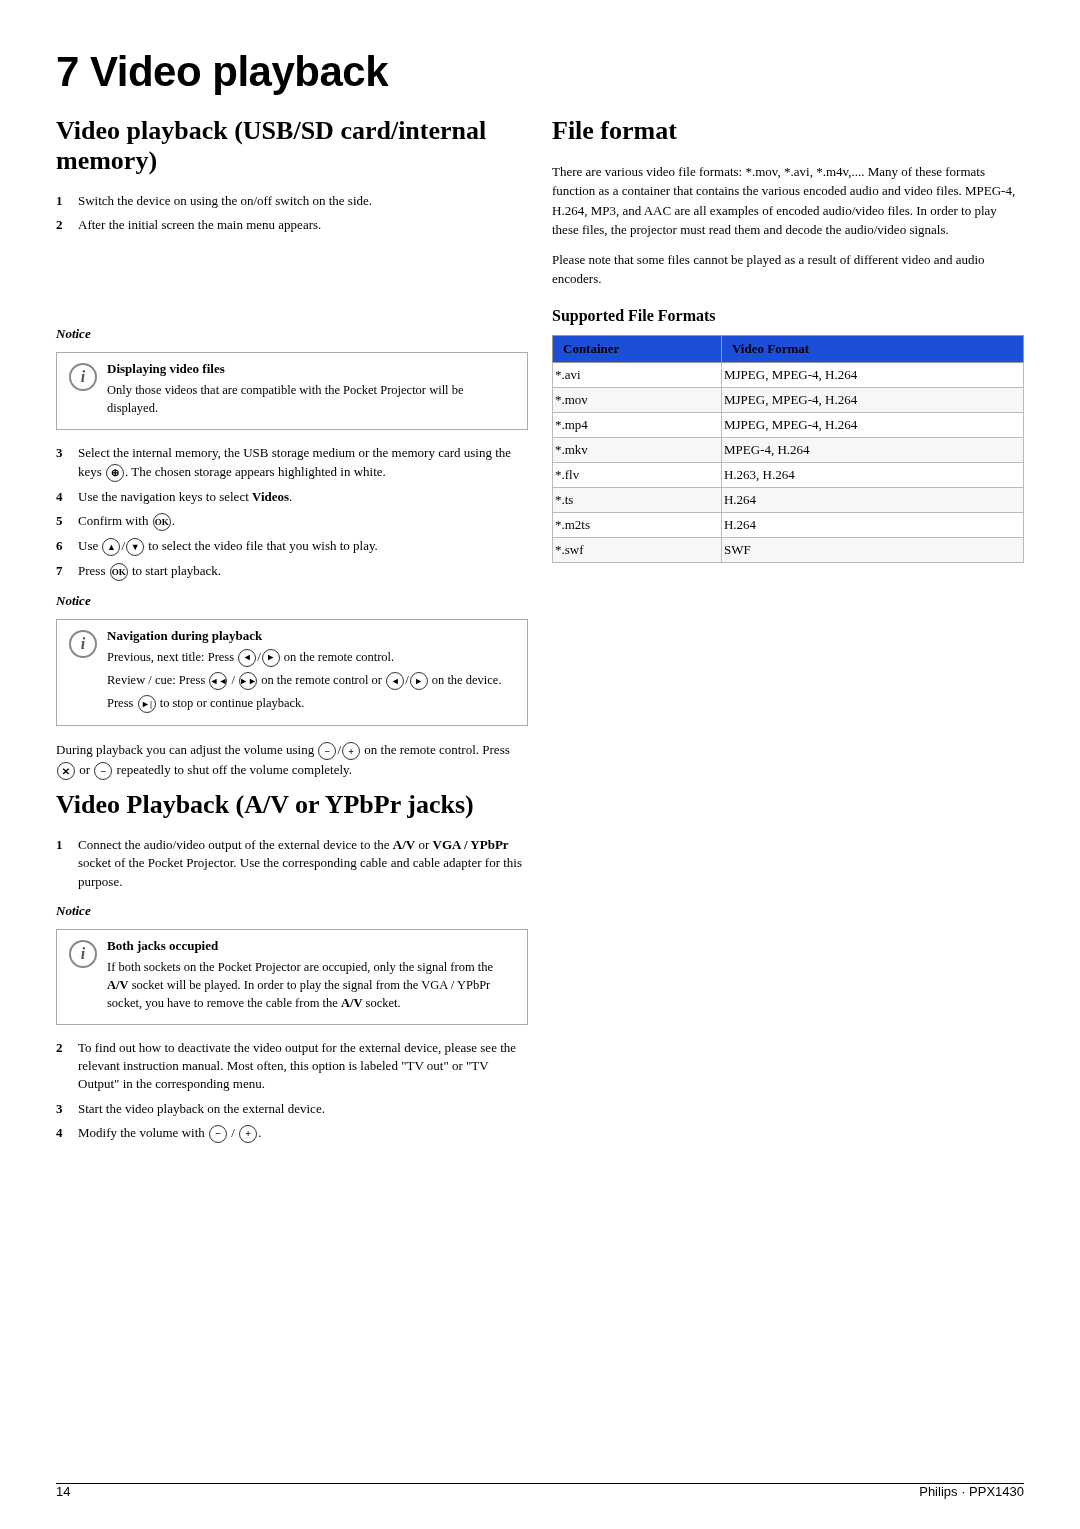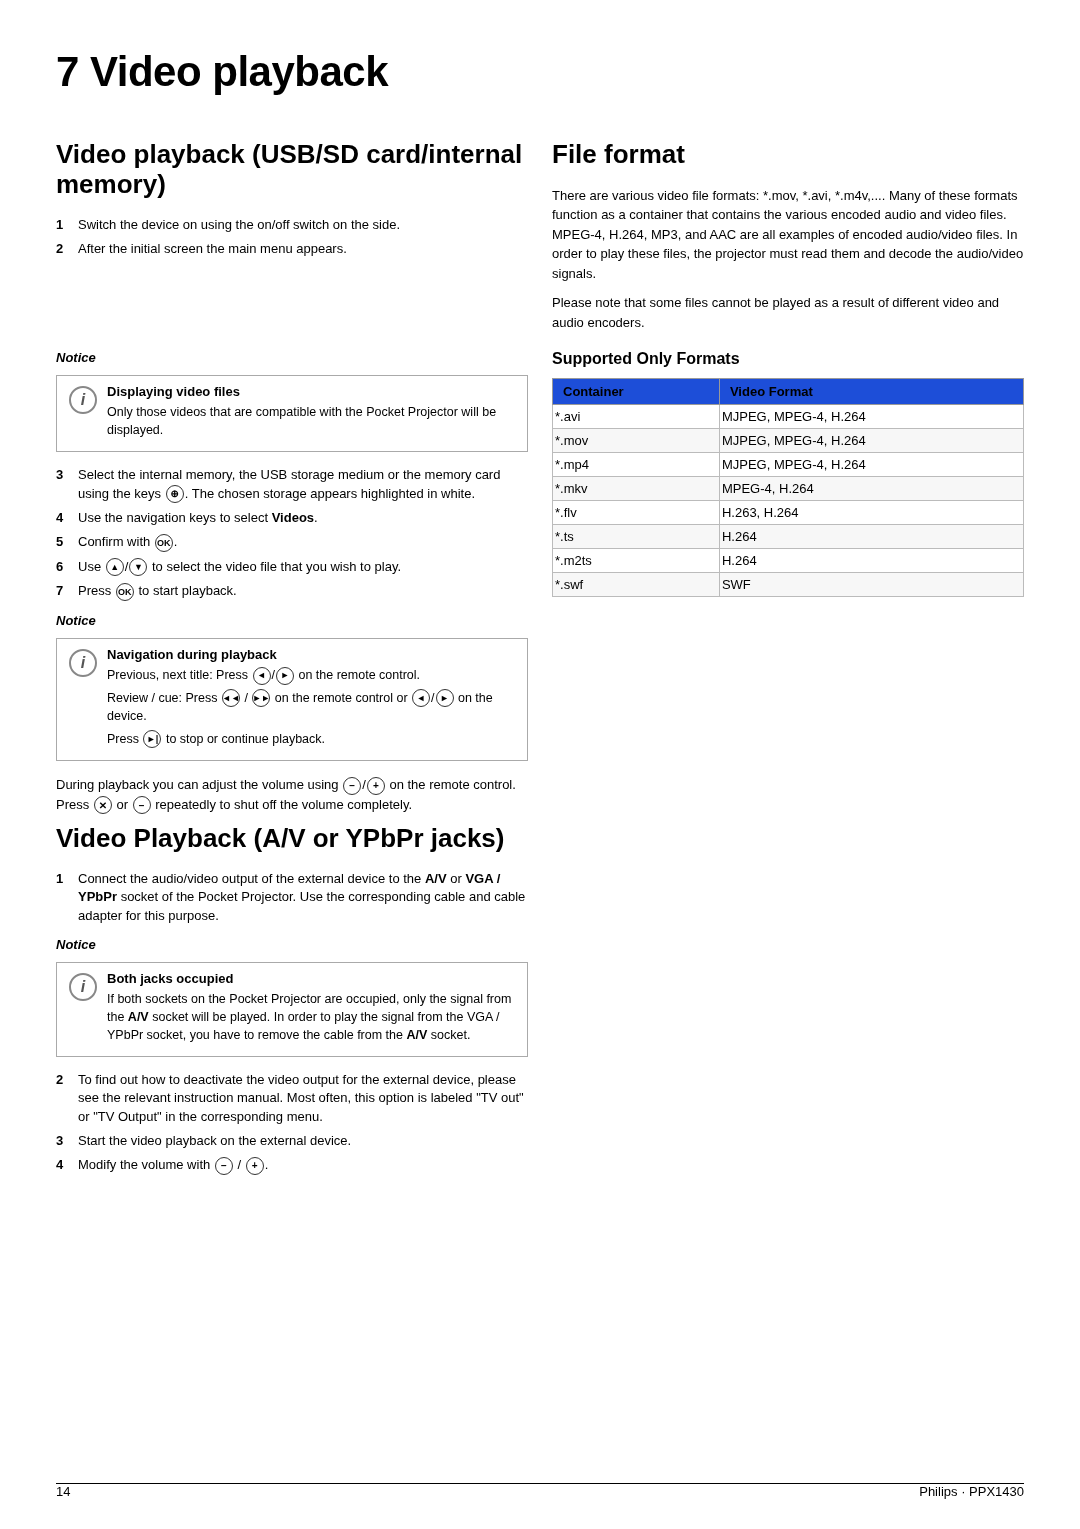--- a/index.html
+++ b/index.html
@@ -14,26 +14,27 @@
     }
     .page {
       width: 1080px;
       min-height: 1529px;
       padding: 48px 56px 56px 56px;
       position: relative;
     }
     .page-title {
       font-size: 42px;
       font-weight: bold;
-      margin-bottom: 44px;
+      margin-bottom: 20px;
       letter-spacing: -0.5px;
     }
     .two-col {
       display: flex;
       gap: 24px;
+      font-family: Liberation Serif, serif;
     }
     .left-col {
       flex: 1 1 0;
       min-width: 0;
     }
     .right-col {
       flex: 1 1 0;
       min-width: 0;
     }
     .section-title {
@@ -281,21 +282,21 @@
 
     </div>
 
     <div class="right-col">
 
       <h2 class="section-title">File format</h2>
 
       <p class="body-text">There are various video file formats: *.mov, *.avi, *.m4v,.... Many of these formats function as a container that contains the various encoded audio and video files. MPEG-4, H.264, MP3, and AAC are all examples of encoded audio/video files. In order to play these files, the projector must read them and decode the audio/video signals.</p>
       <p class="body-text">Please note that some files cannot be played as a result of different video and audio encoders.</p>
 
-      <div class="subsection-title">Supported Only Formats</div>
+      <div class="subsection-title">Supported File Formats</div>
 
       <table class="file-format-table">
         <thead>
           <tr>
             <th>Container</th>
             <th>Video Format</th>
           </tr>
         </thead>
         <tbody id="table-body">
         <tr>

